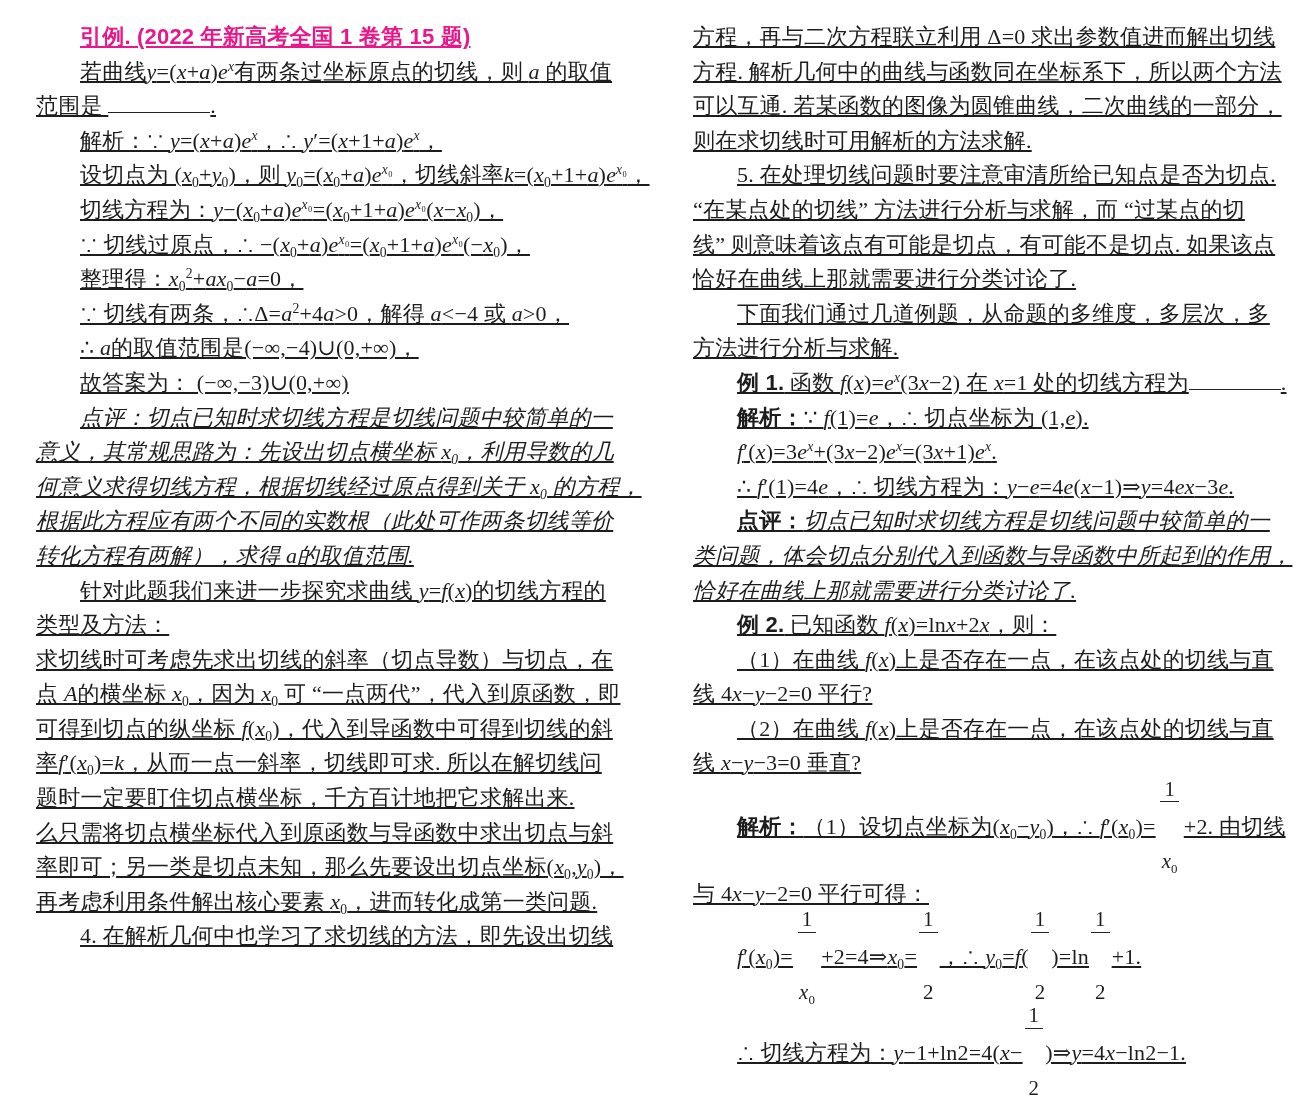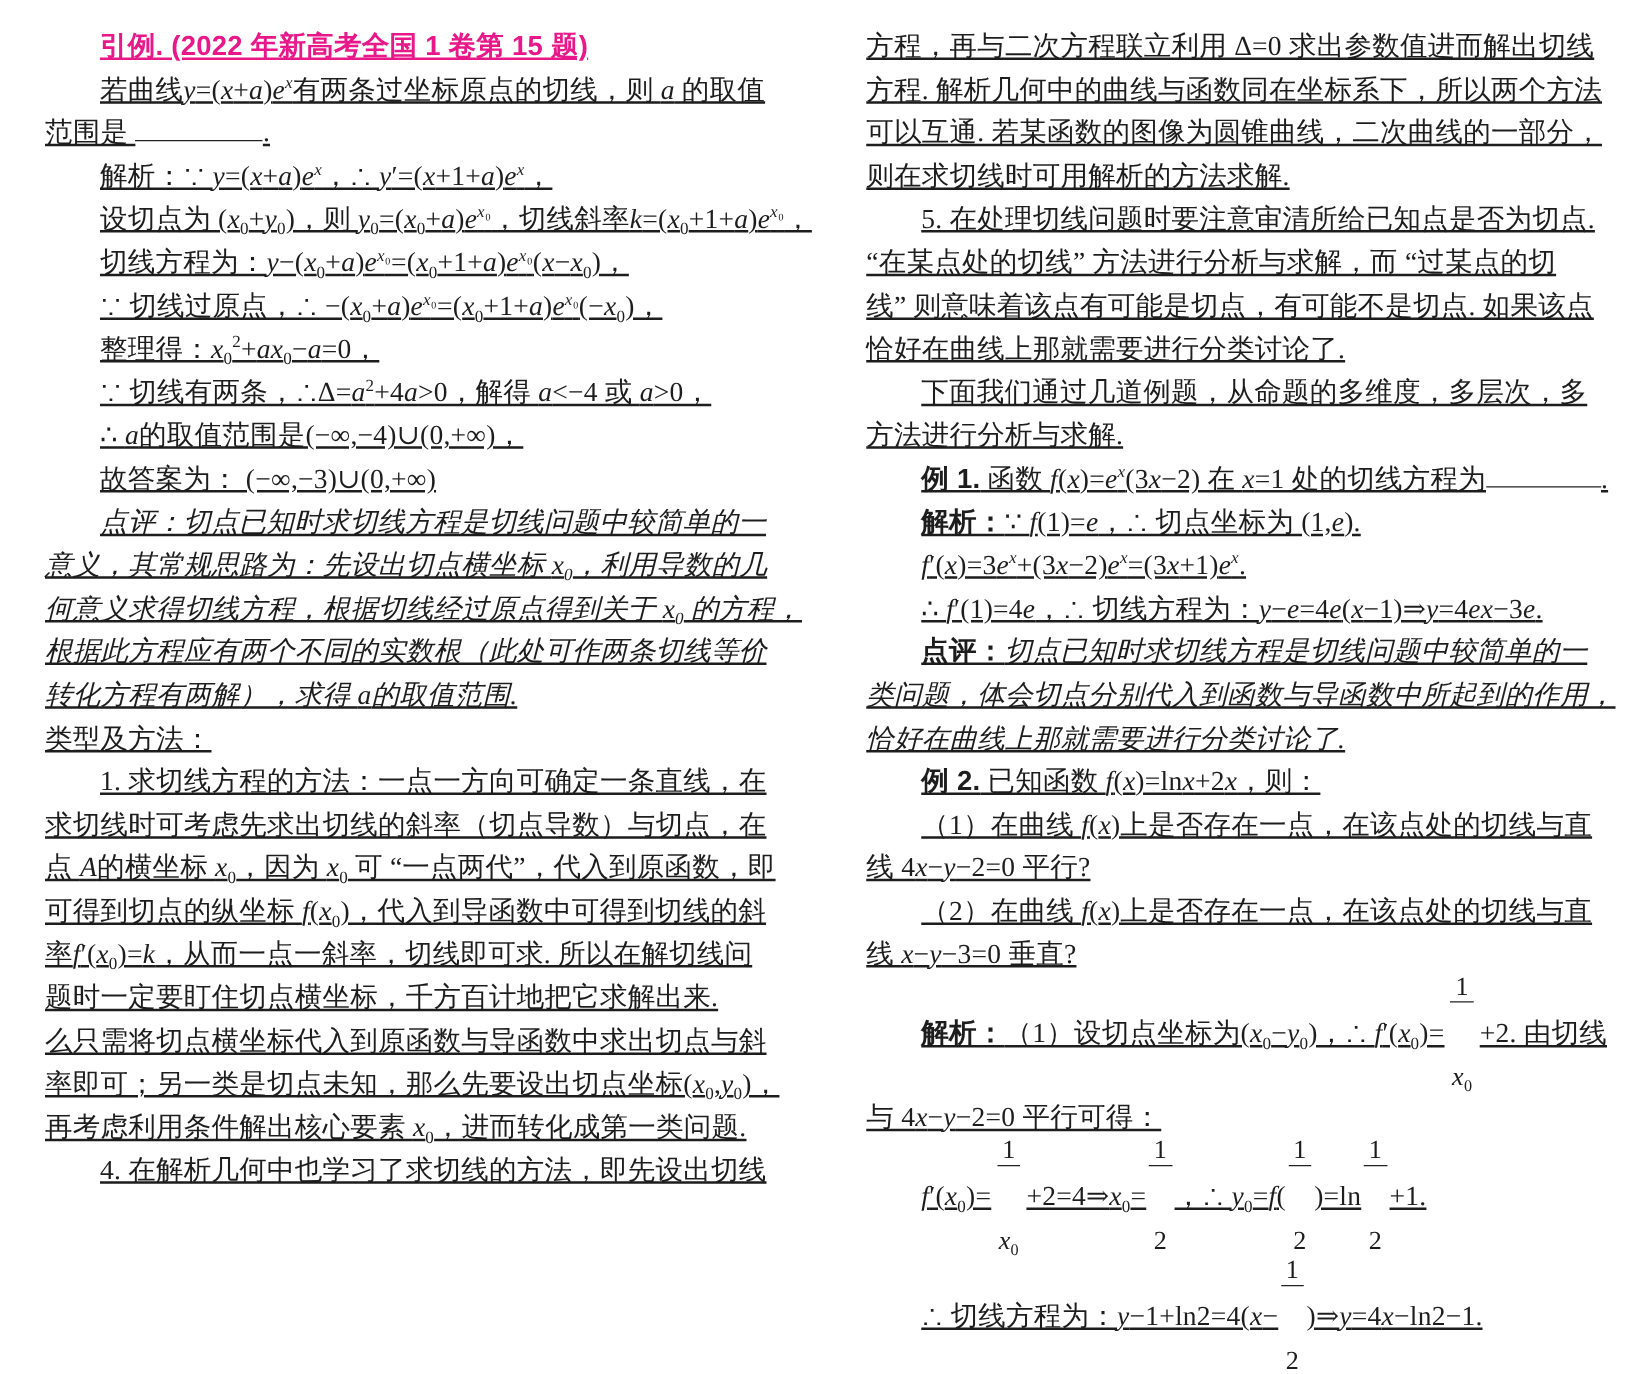--- a/index.html
+++ b/index.html
@@ -60,22 +60,22 @@
       <div class="line indent">∵ 切线过原点，∴ −(<i>x</i><sub>0</sub>+<i>a</i>)<i>e</i><sup><i>x</i>₀</sup>=(<i>x</i><sub>0</sub>+1+<i>a</i>)<i>e</i><sup><i>x</i>₀</sup>(−<i>x</i><sub>0</sub>)，</div>
       <div class="line indent">整理得：<i>x</i><sub>0</sub><sup>2</sup>+<i>ax</i><sub>0</sub>−<i>a</i>=0，</div>
       <div class="line indent">∵ 切线有两条，∴Δ=<i>a</i><sup>2</sup>+4<i>a</i>&gt;0，解得 <i>a</i>&lt;−4 或 <i>a</i>&gt;0，</div>
       <div class="line indent">∴ <i>a</i>的取值范围是(−∞,−4)∪(0,+∞)，</div>
       <div class="line indent">故答案为： (−∞,−3)∪(0,+∞)</div>
       <div class="line indent kai">点评：切点已知时求切线方程是切线问题中较简单的一</div>
       <div class="line kai">意义，其常规思路为：先设出切点横坐标 <i>x</i><sub>0</sub>，利用导数的几</div>
       <div class="line kai">何意义求得切线方程，根据切线经过原点得到关于 <i>x</i><sub>0</sub> 的方程，</div>
       <div class="line kai">根据此方程应有两个不同的实数根（此处可作两条切线等价</div>
       <div class="line kai">转化方程有两解），求得 <i>a</i>的取值范围.</div>
+      <div class="line indent">针对此题我们来进一步探究求曲线 <i>y</i>=<i>f</i>(<i>x</i>)的切线方程的</div>
       <div class="line">类型及方法：</div>
-      <div class="line indent">1. 求切线方程的方法：一点一方向可确定一条直线，在</div>
       <div class="line">求切线时可考虑先求出切线的斜率（切点导数）与切点，在</div>
       <div class="line">点 <i>A</i>的横坐标 <i>x</i><sub>0</sub>，因为 <i>x</i><sub>0</sub> 可 “一点两代”，代入到原函数，即</div>
       <div class="line">可得到切点的纵坐标 <i>f</i>(<i>x</i><sub>0</sub>)，代入到导函数中可得到切线的斜</div>
       <div class="line">率<i>f</i>′(<i>x</i><sub>0</sub>)=<i>k</i>，从而一点一斜率，切线即可求. 所以在解切线问</div>
       <div class="line">题时一定要盯住切点横坐标，千方百计地把它求解出来.</div>
       <div class="line">么只需将切点横坐标代入到原函数与导函数中求出切点与斜</div>
       <div class="line">率即可；另一类是切点未知，那么先要设出切点坐标(<i>x</i><sub>0</sub>,<i>y</i><sub>0</sub>)，</div>
       <div class="line">再考虑利用条件解出核心要素 <i>x</i><sub>0</sub>，进而转化成第一类问题.</div>
       <div class="line indent">4. 在解析几何中也学习了求切线的方法，即先设出切线</div>
     </div>

